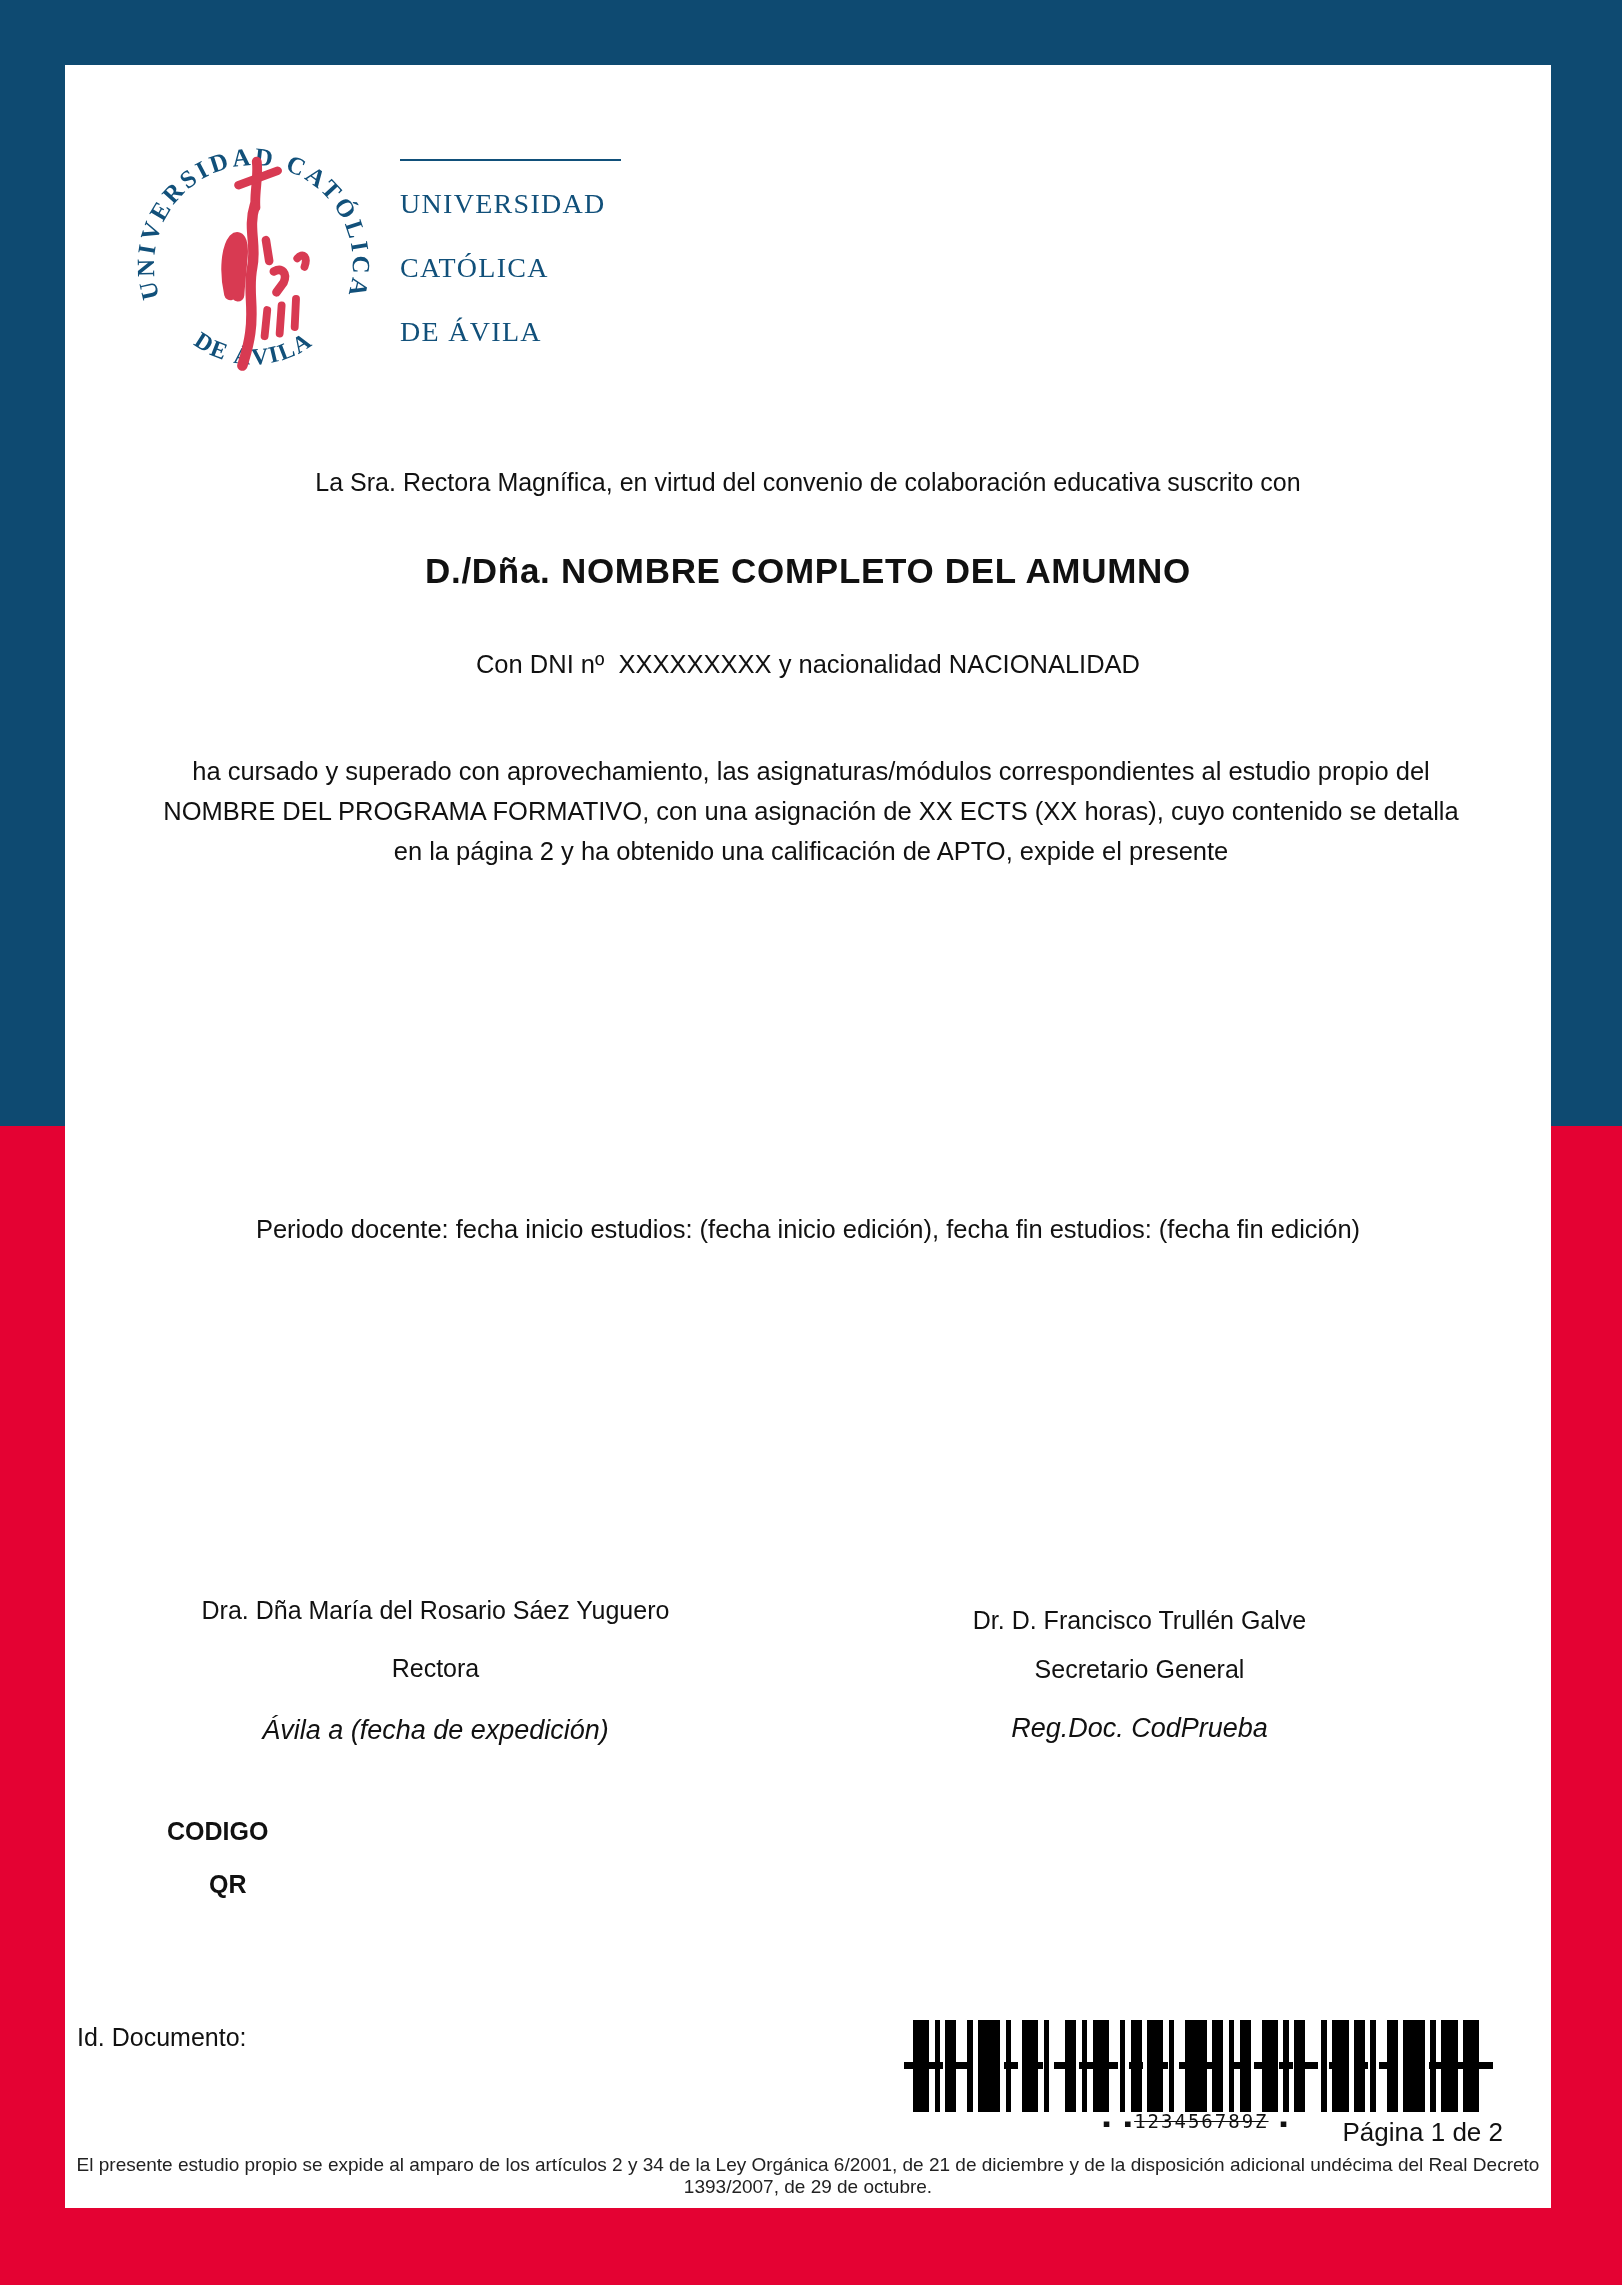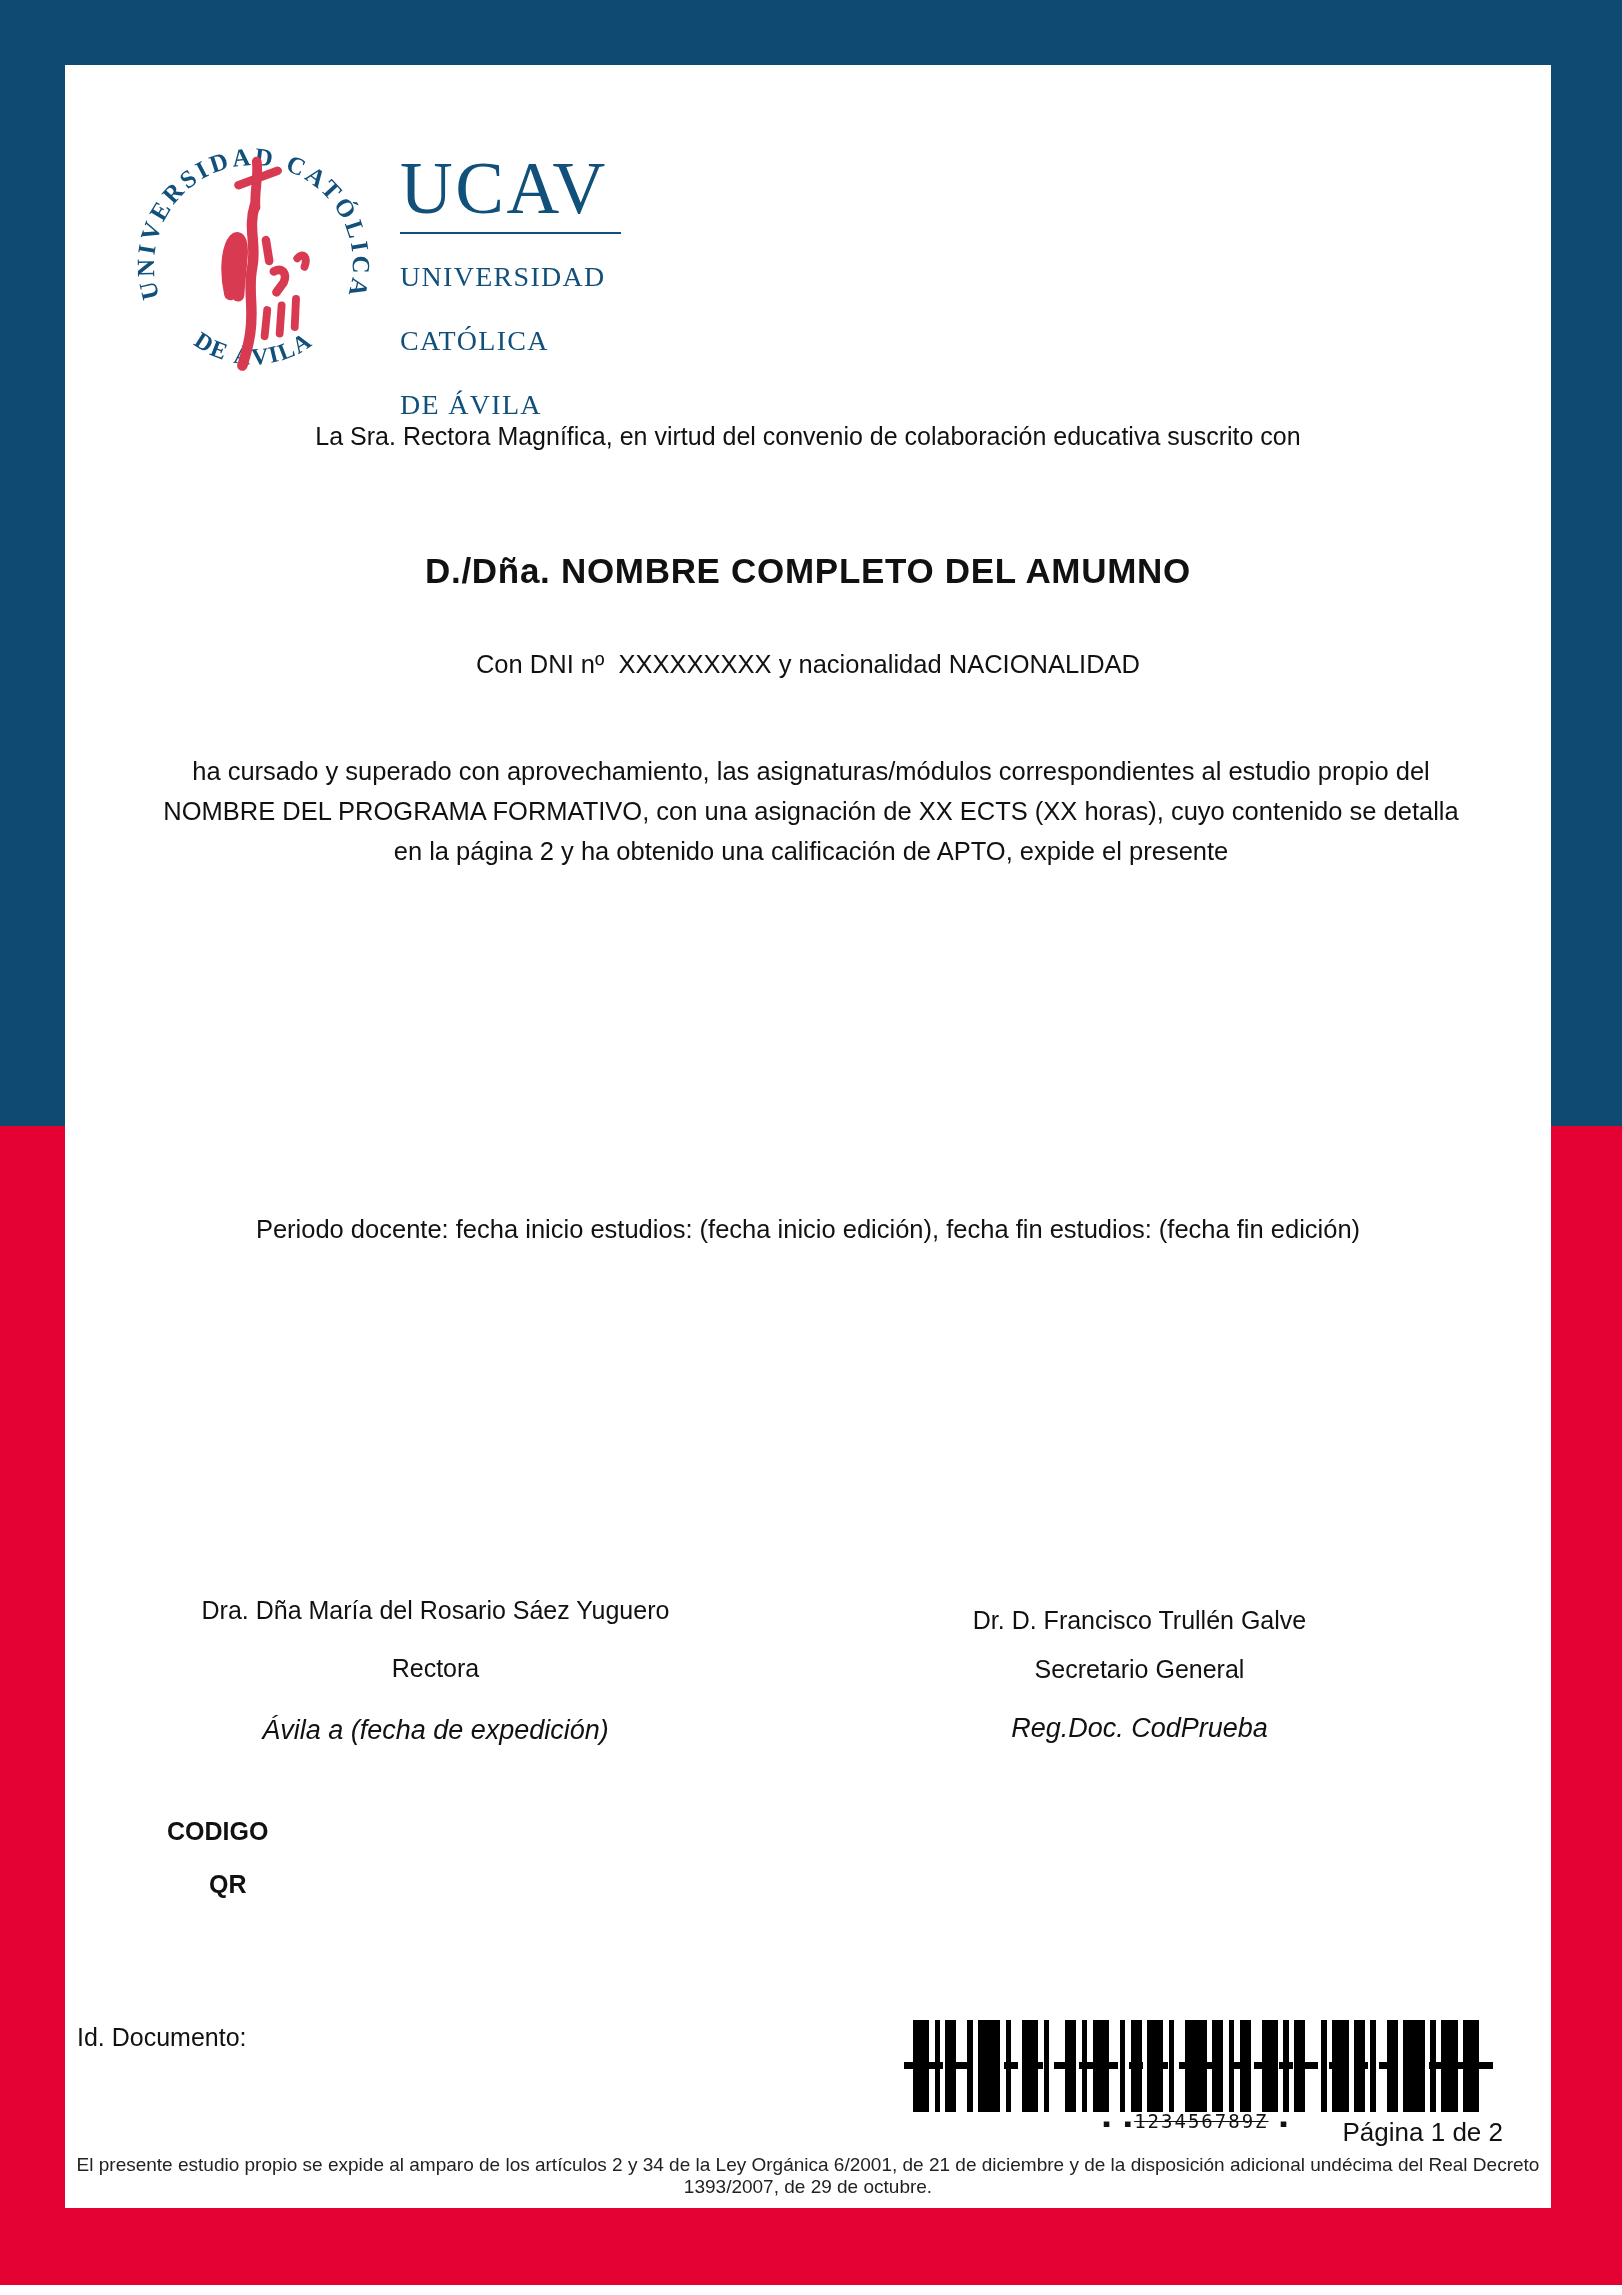--- a/index.html
+++ b/index.html
@@ -18,21 +18,21 @@
   
   .seal{position:absolute;left:126px;top:130px;width:255px;height:262px;}
   .wordmark{position:absolute;left:400px;top:152px;width:262px;color:var(--logo_navy);
     font-family:"Liberation Serif", serif;}
   .wordmark .acro{font-size:73px;line-height:1;letter-spacing:2.6px;}
   .wordmark .rule{width:221px;height:2px;background:var(--logo_navy);margin-top:6.5px;}
   .wordmark .nline{font-size:28px;letter-spacing:1.3px;line-height:42px;margin-top:22px;}
 
   
   .cline{position:absolute;left:65px;width:1486px;text-align:center;}
-  .intro1{top:422px;font-size:25px;}
+  .intro1{top:468px;font-size:25px;}
   .intro2{top:493px;font-size:25px;}
   .student-name{top:551px;font-size:35px;font-weight:700;letter-spacing:0.7px;}
   .dni{top:650px;font-size:25.5px;white-space:pre-wrap;}
   .bodypara{position:absolute;left:157px;top:751px;width:1308px;text-align:center;
     font-size:25.5px;line-height:40px;}
   .degree-title{top:968px;font-size:38px;letter-spacing:0.7px;}
   .period{top:1215px;font-size:25.5px;}
 
   
   .sig-line{position:absolute;text-align:center;font-size:25px;}
@@ -92,21 +92,20 @@
       <path d="M 214,168 L 219,200" stroke-width="13"></path>
       <path d="M 226,216 C 239,209 247,219 241,233 L 230,248" stroke-width="13"></path>
       <path d="M 262,196 C 270,186 279,193 273,209" stroke-width="12"></path>
       <path d="M 216,275 L 212,315" stroke-width="12"></path>
       <path d="M 238,268 L 235,311" stroke-width="12"></path>
       <path d="M 260,258 L 258,301" stroke-width="12"></path>
     </g>
   </svg>
 
   <div class="wordmark">
-    <div class="acro">UCAV</div>
     <div class="rule"></div>
     <div class="nline">UNIVERSIDAD</div>
     <div class="nline">CATÓLICA</div>
     <div class="nline">DE ÁVILA</div>
   </div>
 
   <div class="cline intro1">La Sra. Rectora Magnífica, en virtud del convenio de colaboración educativa suscrito con</div>
 
   <div class="cline student-name">D./Dña. NOMBRE COMPLETO DEL AMUMNO</div>
   <div class="cline dni">Con DNI nº  XXXXXXXXX y nacionalidad NACIONALIDAD</div>

